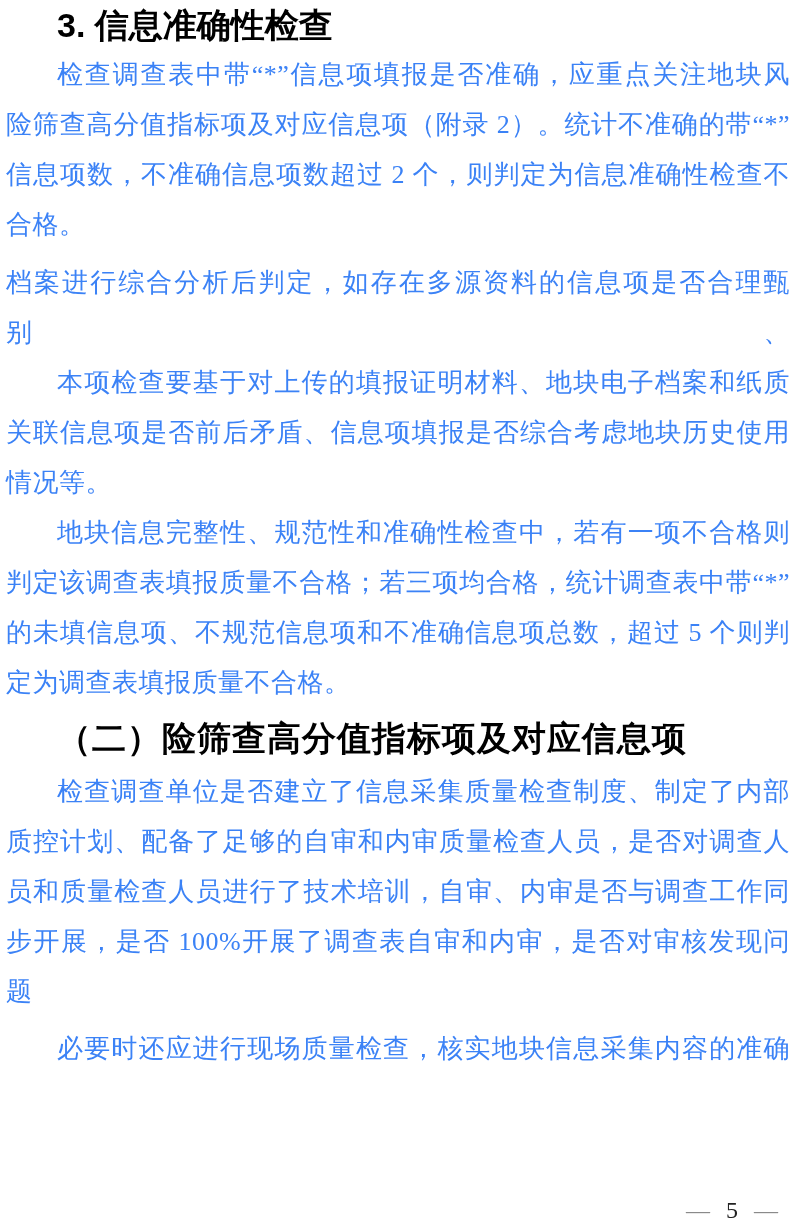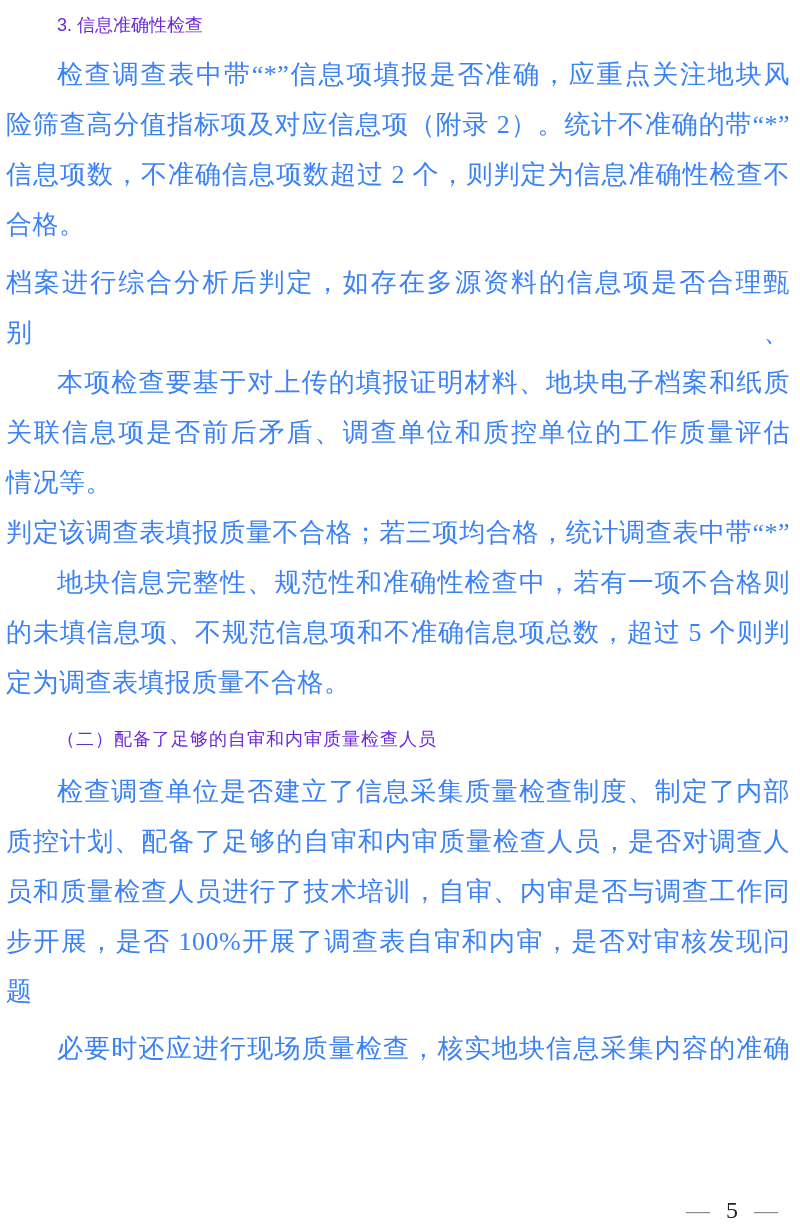--- a/index.html
+++ b/index.html
@@ -21,24 +21,24 @@
     line-height: 50px;
     color: #3b82f6;
     text-align: justify;
     letter-spacing: 0.5px;
     white-space: normal;
   }
   .just { text-align-last: justify; }
   .indent { text-indent: 51px; }
   .hd {
     margin: 0;
-    font-size: 18px;
+    font-size: 34px;
     line-height: 50px;
-    font-weight: 400;
-    color: #6d28d9;
+    font-weight: 700;
+    color: #000000;
     text-indent: 51px;
     font-family: "Liberation Sans", "DejaVu Sans", sans-serif;
   }
   .hd.kai {
     font-family: "Liberation Serif", "DejaVu Serif", serif;
     letter-spacing: 1px;
   }
   .para { margin: 0; }
   .mt8 { margin-top: 8px; }
   .mt6 { margin-top: 6px; }
@@ -67,33 +67,33 @@
   <div class="para">
     <div class="line indent just">检查调查表中带“*”信息项填报是否准确，应重点关注地块风</div>
     <div class="line just">险筛查高分值指标项及对应信息项（附录 2）。统计不准确的带“*”</div>
     <div class="line just">信息项数，不准确信息项数超过 2 个，则判定为信息准确性检查不</div>
     <div class="line">合格。</div>
   </div>
 
   <div class="para mt8">
     <div class="line just">档案进行综合分析后判定，如存在多源资料的信息项是否合理甄别、</div>
     <div class="line indent just">本项检查要基于对上传的填报证明材料、地块电子档案和纸质</div>
-    <div class="line just">关联信息项是否前后矛盾、调查单位和质控单位的工作质量评估</div>
+    <div class="line just">关联信息项是否前后矛盾、信息项填报是否综合考虑地块历史使用</div>
     <div class="line">情况等。</div>
   </div>
 
 
   <div class="para">
+    <div class="line indent just">地块信息完整性、规范性和准确性检查中，若有一项不合格则</div>
     <div class="line just">判定该调查表填报质量不合格；若三项均合格，统计调查表中带“*”</div>
-    <div class="line indent just">地块信息完整性、规范性和准确性检查中，若有一项不合格则</div>
     <div class="line just">的未填信息项、不规范信息项和不准确信息项总数，超过 5 个则判</div>
     <div class="line">定为调查表填报质量不合格。</div>
   </div>
 
-  <h2 class="hd kai mt6">（二）配备了足够的自审和内审质量检查人员</h2>
+  <h2 class="hd kai mt6">（二）险筛查高分值指标项及对应信息项</h2>
 
 
   <div class="para mt3">
     <div class="line indent just">检查调查单位是否建立了信息采集质量检查制度、制定了内部</div>
     <div class="line just">质控计划、配备了足够的自审和内审质量检查人员，是否对调查人</div>
     <div class="line just">员和质量检查人员进行了技术培训，自审、内审是否与调查工作同</div>
     <div class="line just">步开展，是否 100%开展了调查表自审和内审，是否对审核发现问题</div>
   </div>
 
   <div class="para mt7">

